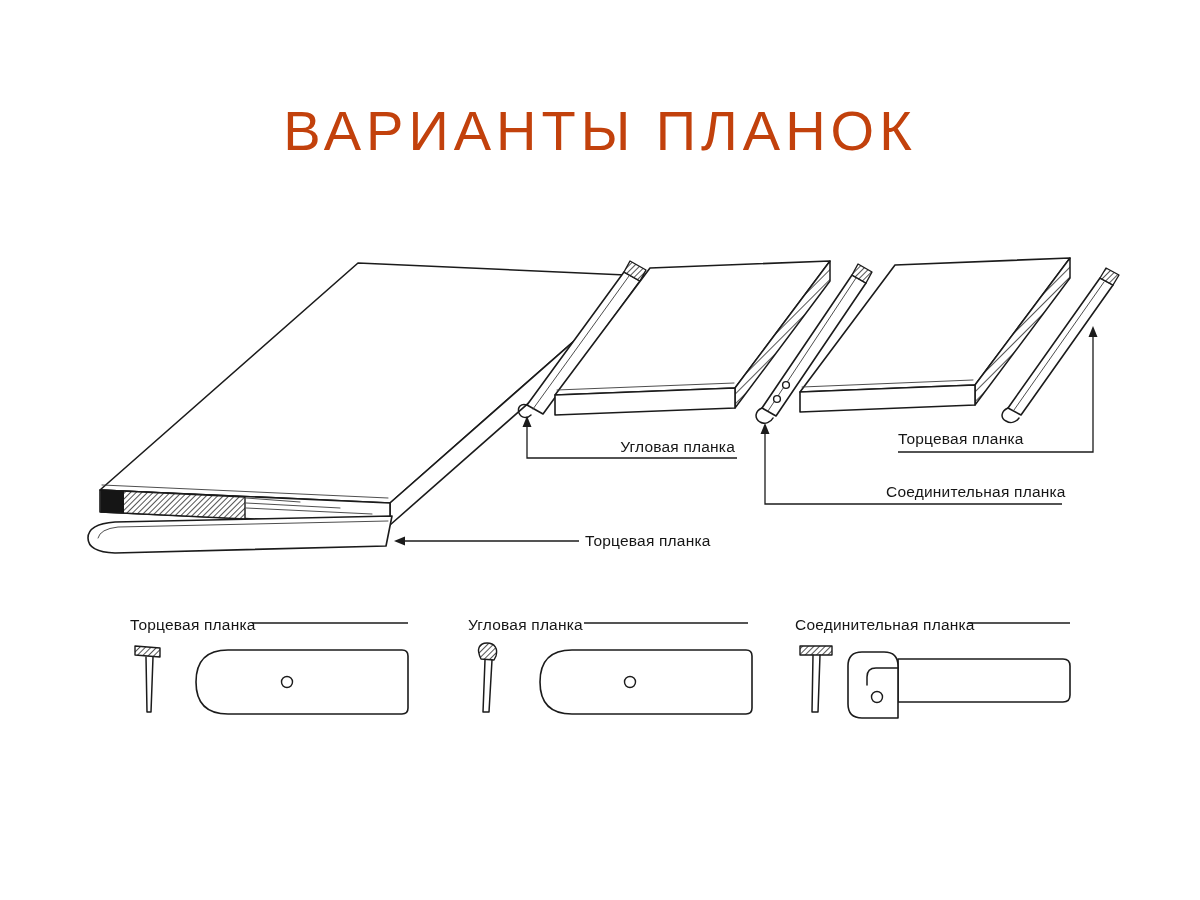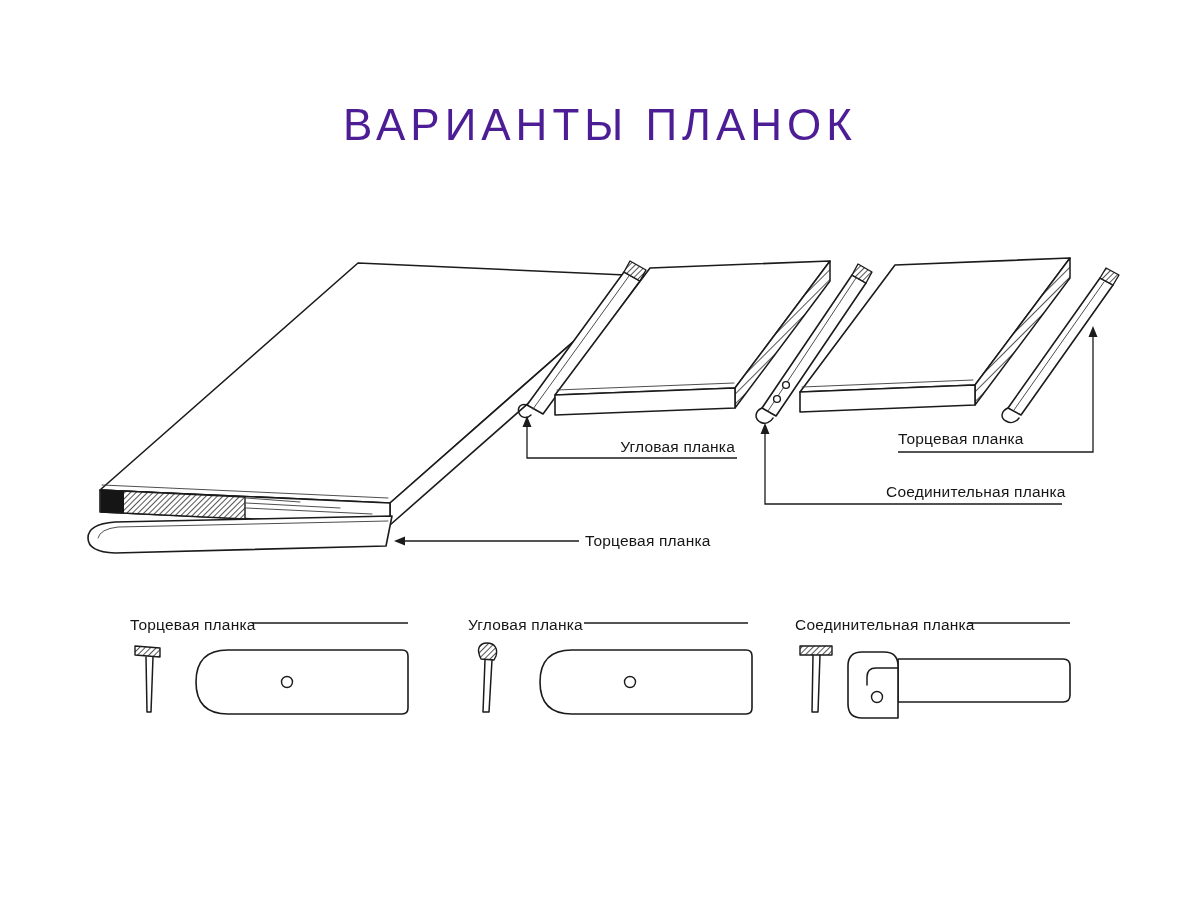--- a/index.html
+++ b/index.html
@@ -2,21 +2,21 @@
 <html><head>
 <meta charset="utf-8">
 <style>
   html,body{margin:0;padding:0;}
   body{
     width:1200px;height:900px;background:#ffffff;position:relative;
     font-family:"Liberation Sans",sans-serif;overflow:hidden;
   }
   .title{
     position:absolute;top:103px;left:0;width:100%;text-align:center;
-    font-size:44px;font-weight:200;letter-spacing:5px;color:#4c1d95;
+    font-size:56px;font-weight:200;letter-spacing:5px;color:#c2410c;
     margin:0;line-height:1;
   }
   svg.diagram{position:absolute;left:0;top:0;}
   svg text{
     font-family:"Liberation Sans",sans-serif;font-size:15.5px;fill:#161616;
     letter-spacing:0.2px;
   }
   .outline{fill:#ffffff;stroke:#1b1b1b;stroke-width:1.6;stroke-linejoin:round;stroke-linecap:round;}
   .stroke{fill:none;stroke:#1b1b1b;stroke-width:1.5;stroke-linejoin:round;stroke-linecap:round;}
   .thin{fill:none;stroke:#3a3a3a;stroke-width:0.9;stroke-linecap:round;}

